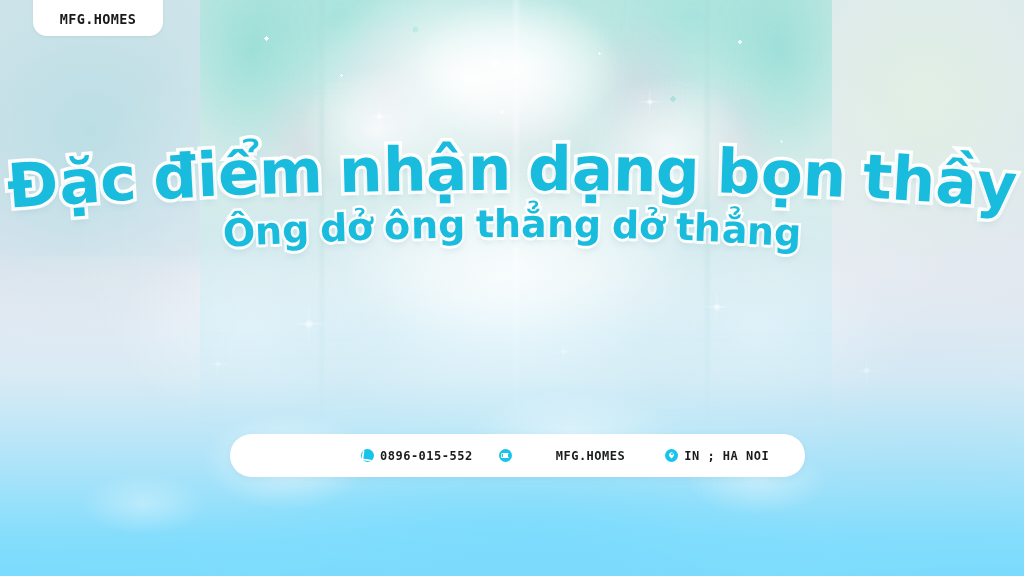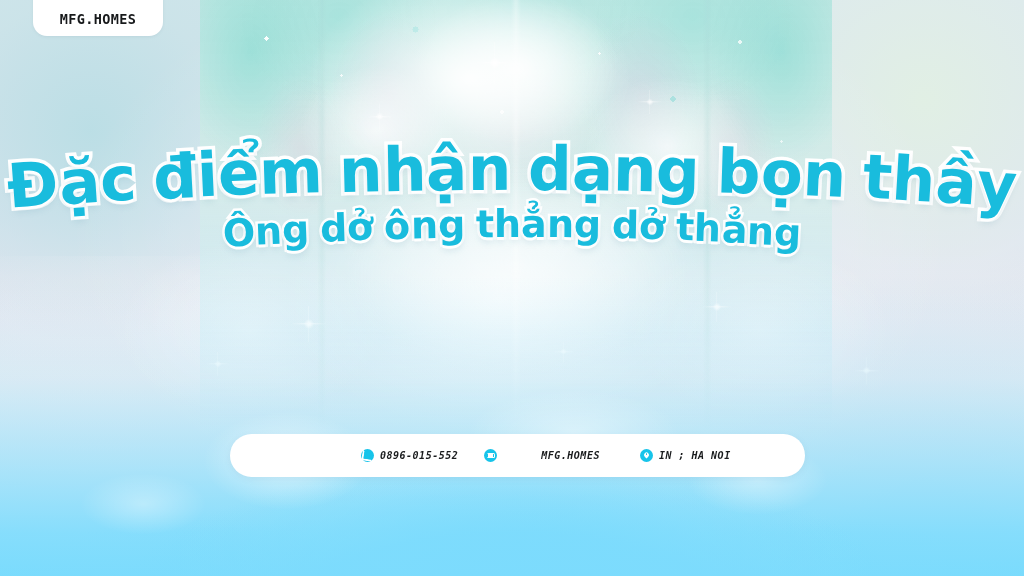--- a/index.html
+++ b/index.html
@@ -244,25 +244,24 @@
   }
   #contact-items {
     display:flex; align-items:center;
     margin-left:131px;
     gap:0;
   }
   .c-item {
     display:flex; align-items:center; gap:6px;
     color:#1a1c1e;
     font-family:"DejaVu Sans Mono", monospace;
-    font-size:10px;
+    font-size:12px;
     font-weight:700;
     letter-spacing:.5px;
     white-space:nowrap;
-    font-style:italic;
   }
   .c-gap-a { width:26px; }
   .c-gap-b { width:38px; }
   .c-gap-c { width:40px; }
 
   .cicon {
     width:13px; height:13px; flex:0 0 13px;
     border-radius:50%;
     background:#17c4ea;
     display:flex; align-items:center; justify-content:center;

